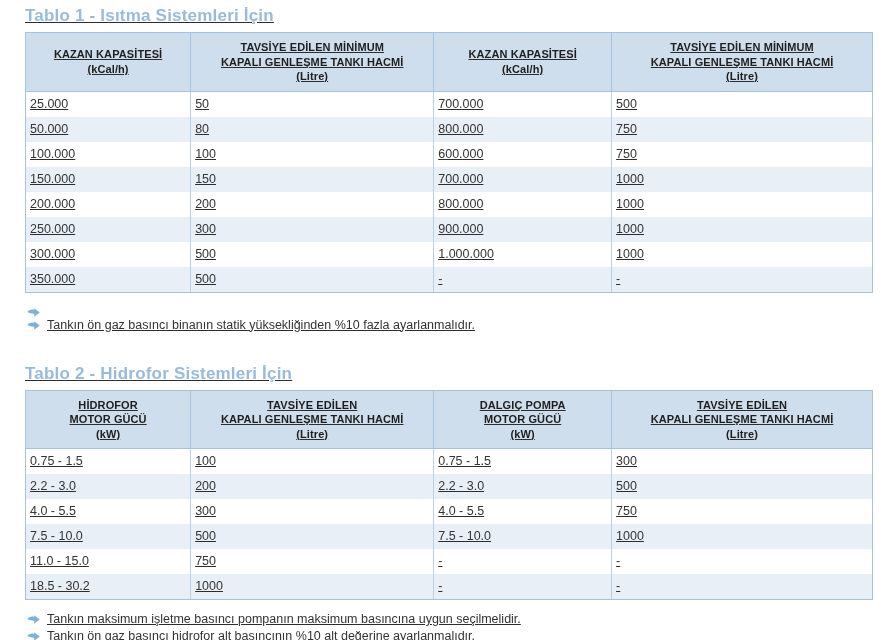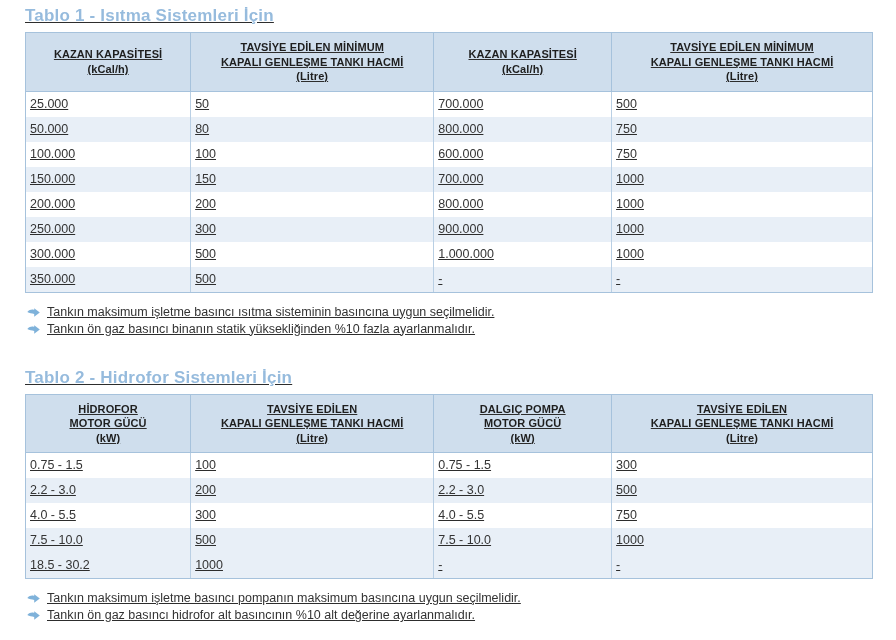--- a/index.html
+++ b/index.html
@@ -133,21 +133,20 @@
             <td>-</td>
             <td>-</td>
           </tr>
         </tbody>
       </table>
     <div class="notes">
         <div class="note">
           <svg class="arrow" width="13" height="9" viewBox="0 0 13 9">
             <path d="M0.3,3.9 C2.6,1.4 5.2,1.0 7.2,1.9 L7.2,0.2 L12.8,4.4 L7.2,8.7 L7.2,6.0 C4.8,4.9 2.3,5.3 0.3,3.9 Z"></path>
           </svg>
-          <span>Tankın maksimum işletme basıncı ısıtma sisteminin basıncına uygun seçilmelidir.</span>
         </div>
         <div class="note">
           <svg class="arrow" width="13" height="9" viewBox="0 0 13 9">
             <path d="M0.3,3.9 C2.6,1.4 5.2,1.0 7.2,1.9 L7.2,0.2 L12.8,4.4 L7.2,8.7 L7.2,6.0 C4.8,4.9 2.3,5.3 0.3,3.9 Z"></path>
           </svg>
           <span>Tankın ön gaz basıncı binanın statik yüksekliğinden %10 fazla ayarlanmalıdır.</span>
         </div>
       </div>
   </section>
 
@@ -186,20 +185,26 @@
             <td>300</td>
             <td>4.0 - 5.5</td>
             <td>750</td>
           </tr>
           <tr class="alt">
             <td>7.5 - 10.0</td>
             <td>500</td>
             <td>7.5 - 10.0</td>
             <td>1000</td>
           </tr>
+          <tr>
+            <td>11.0 - 15.0</td>
+            <td>750</td>
+            <td>-</td>
+            <td>-</td>
+          </tr>
           <tr class="alt">
             <td>18.5 - 30.2</td>
             <td>1000</td>
             <td>-</td>
             <td>-</td>
           </tr>
         </tbody>
       </table>
     <div class="notes">
         <div class="note">

